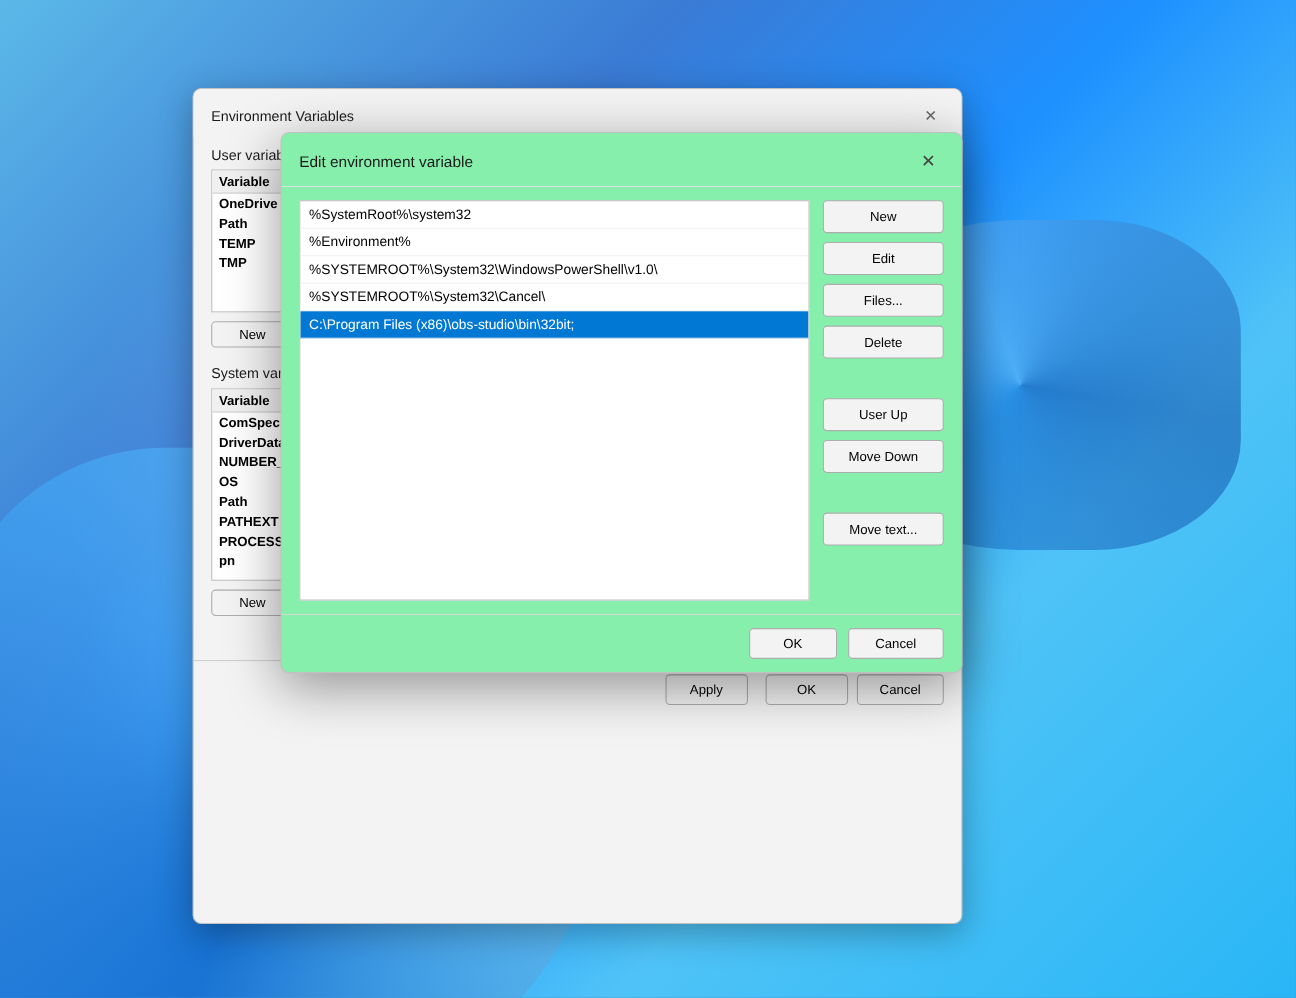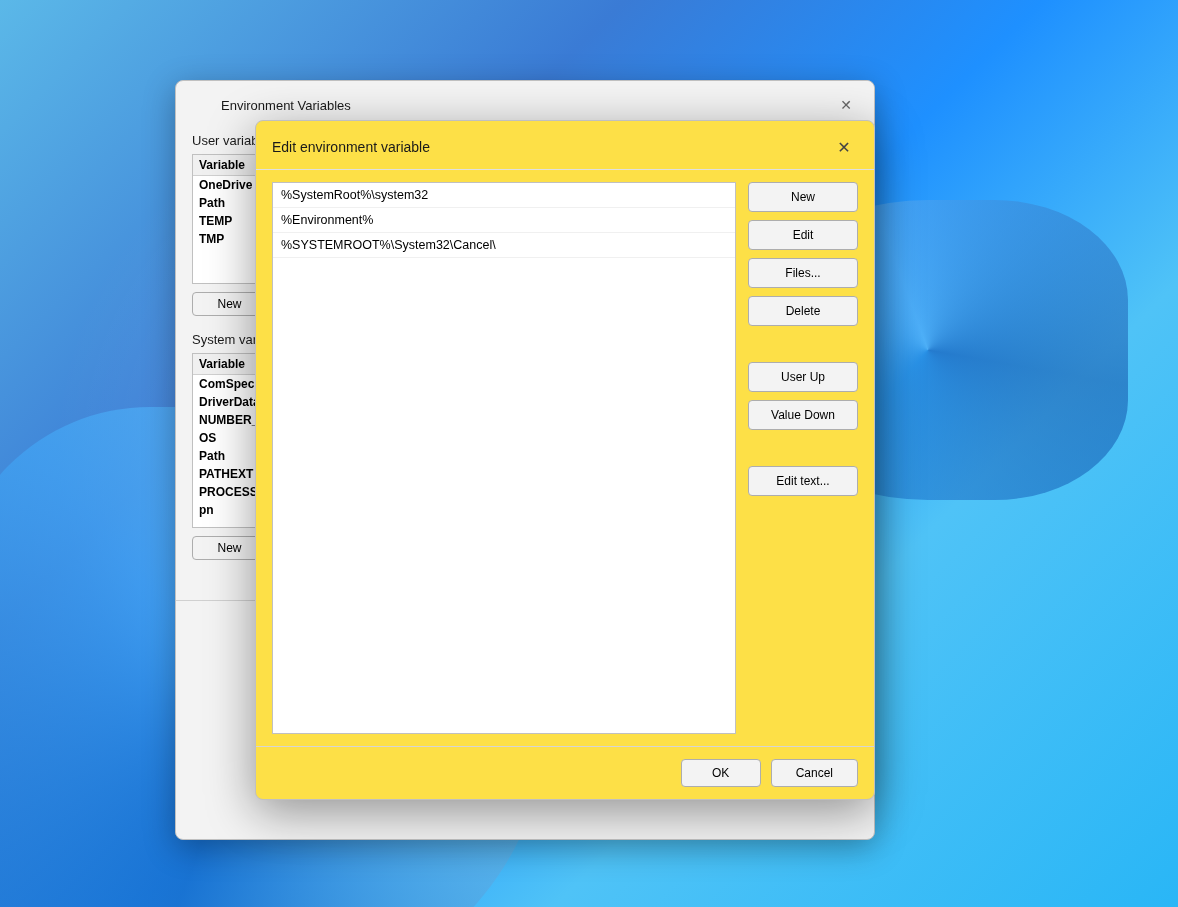--- a/index.html
+++ b/index.html
@@ -69,21 +69,20 @@
       padding: 0;
     }
 
     .dialog-titlebar {
       display: flex;
       align-items: center;
       justify-content: space-between;
       padding: 12px 16px 8px 16px;
       background: #f3f3f3;
       border-radius: 8px 8px 0 0;
-      margin-left: 29px;
     }
 
     .dialog-title {
       font-size: 13px;
       color: #1a1a1a;
       font-weight: 400;
     }
 
     .titlebar-close {
       width: 24px;
@@ -178,22 +177,22 @@
       cursor: pointer;
       min-width: 75px;
     }
 
     
     .edit-dialog {
       position: absolute;
       top: 120px;
       left: 255px;
       width: 620px;
-      height: 680px;
-      background: #fde047;
+      height: 492px;
+      background: #86efac;
       border: 1px solid #c0c0c0;
       border-radius: 8px;
       box-shadow: 0 12px 48px rgba(0,0,0,0.4);
       display: flex;
       flex-direction: column;
     }
 
     .edit-titlebar {
       display: flex;
       align-items: center;
@@ -413,33 +412,35 @@
 <div class="edit-dialog">
   <div class="edit-titlebar">
     <span class="edit-title">Edit environment variable</span>
     <button class="edit-close-btn">✕</button>
   </div>
 
   <div class="edit-body">
     <div class="edit-list-container">
       <div class="edit-list-item">%SystemRoot%\system32</div>
       <div class="edit-list-item">%Environment%</div>
+      <div class="edit-list-item">%SYSTEMROOT%\System32\WindowsPowerShell\v1.0\</div>
       <div class="edit-list-item">%SYSTEMROOT%\System32\Cancel\</div>
+      <div class="edit-list-item selected">C:\Program Files (x86)\obs-studio\bin\32bit;</div>
     </div>
 
     <div class="edit-buttons-col">
       <button class="edit-btn">New</button>
       <button class="edit-btn">Edit</button>
       <button class="edit-btn">Files...</button>
       <button class="edit-btn">Delete</button>
       <button class="edit-btn spacer-btn"></button>
       <button class="edit-btn">User Up</button>
-      <button class="edit-btn">Value Down</button>
+      <button class="edit-btn">Move Down</button>
       <button class="edit-btn spacer-btn"></button>
-      <button class="edit-btn">Edit text...</button>
+      <button class="edit-btn">Move text...</button>
     </div>
   </div>
 
   <div class="edit-footer">
     <button class="edit-footer-btn">OK</button>
     <button class="edit-footer-btn">Cancel</button>
   </div>
 </div>
 
 </body></html>

